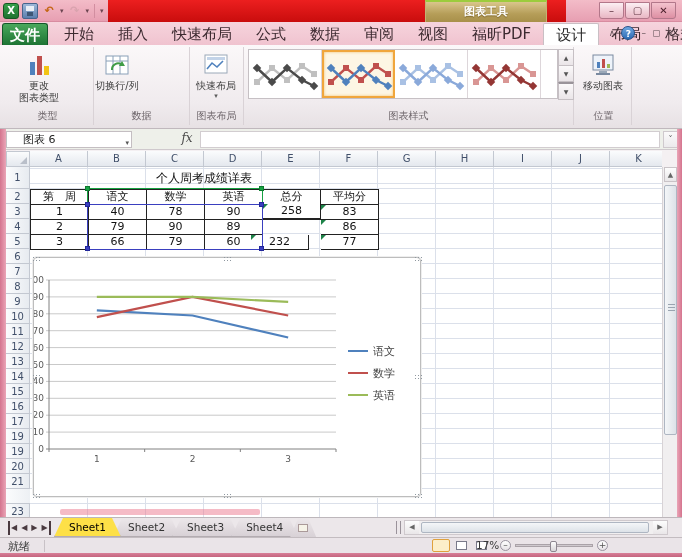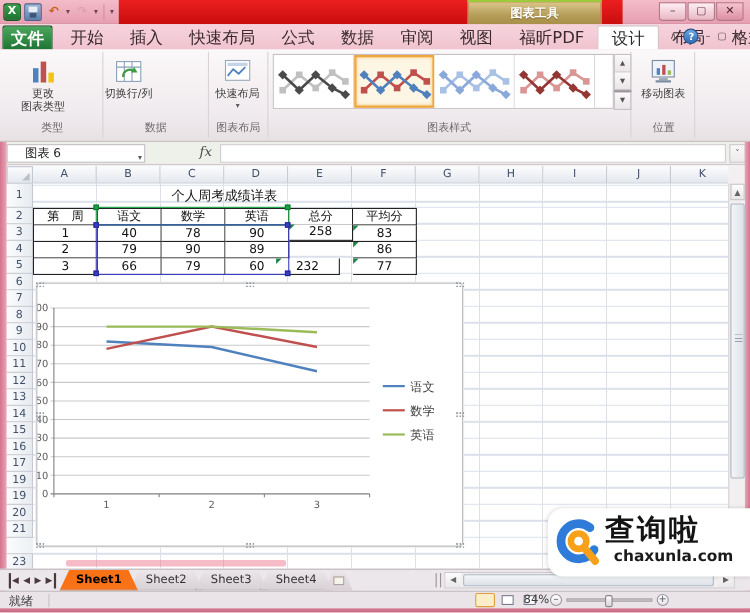--- a/index.html
+++ b/index.html
@@ -159,21 +159,21 @@
   .tabbar { position:absolute; left:0; top:517px; width:682px; height:20px; background:#ece7ea;
     border-top:1px solid #bdb7bb; }
   .snav { position:absolute; top:3px; display:flex; gap:4px; left:8px; }
   .snav span { font-size:8px; color:#4a3a40; line-height:14px; }
   .bar-l { border-left:2px solid #4a3a40; padding-left:1px; }
   .bar-r { border-right:2px solid #4a3a40; padding-right:1px; }
   .stabs { position:absolute; left:62px; top:0; height:19px; display:flex; }
   .stab { height:19px; line-height:18px; padding:0 14px; font-size:10.5px; color:#333;
     background:linear-gradient(#ece7ea,#d8d1d6); border:1px solid #b3acb1; border-top:0;
     clip-path:polygon(9px 0, calc(100% - 9px) 0, 100% 100%, 0 100%); margin-left:-8px; }
-  .stab.active { background:#f97316; font-weight:bold; z-index:2; color:#000; }
+  .stab.active { background:#fde047; font-weight:normal; z-index:2; color:#000; }
   .stab-insert { width:26px; height:19px; background:linear-gradient(#ece7ea,#d8d1d6);
     clip-path:polygon(8px 0, calc(100% - 8px) 0, 100% 100%, 0 100%); margin-left:-8px;
     display:flex; align-items:center; justify-content:center; }
   .ins-ic { width:10px; height:8px; background:#f6f3e8; border:1px solid #a99; position:relative; }
   .tab-splitter { position:absolute; left:396px; top:3px; width:5px; height:13px;
     border-left:1px solid #9a929a; border-right:1px solid #9a929a; }
   .hscroll { position:absolute; left:404px; top:2px; width:264px; height:15px; background:#f1eff0;
     border:1px solid #cfc9cd; }
   .hs-btn { position:absolute; top:0; width:14px; height:13px; font-size:7px; color:#666;
     text-align:center; line-height:13px; background:linear-gradient(#fdfdfd,#e9e6e8); }
@@ -589,35 +589,26 @@
     <div class="status-sep"></div>
     <div class="viewbtns">
       <div class="vbtn sel"></div>
       <div class="vbtn">
           <div class="vb-ic"></div>
         </div>
       <div class="vbtn">
           <div class="vb-ic"></div>
         </div>
     </div>
-    <div class="zoom-label">84%</div>
+    <div class="zoom-label">17%</div>
     <div class="zslider">
       <div class="zbtn">–</div>
       <div class="ztrack">
           <div class="zthumb"></div>
         </div>
       <div class="zbtn">+</div>
     </div>
   </div>
 
   <div class="frame-bottom"></div>
 
-  <div class="watermark">
-    <svg width="50" height="52" style="position:absolute;left:4px;top:6px;">
-      <circle cx="24" cy="24" r="16" fill="none" stroke="#2f7bd9" stroke-width="8" stroke-dasharray="78 23" stroke-dashoffset="-8" stroke-linecap="round"></circle>
-      <circle cx="24" cy="24" r="7" fill="none" stroke="#f7a11a" stroke-width="6"></circle>
-      <line x1="30" y1="31" x2="39" y2="42" stroke="#f7a11a" stroke-width="7" stroke-linecap="round"></line>
-    </svg>
-    <div class="wm-text">查询啦</div>
-    <div class="wm-domain">chaxunla.com</div>
-  </div>
 
 </div>
 
 </body></html>

